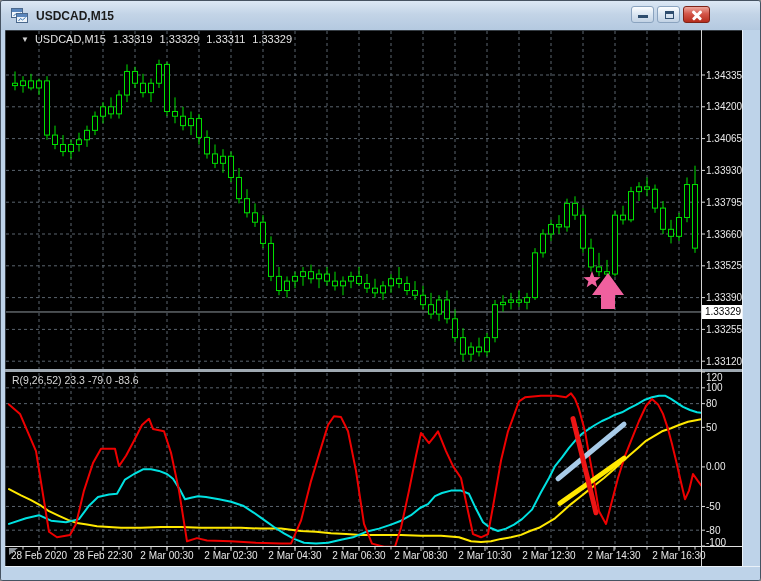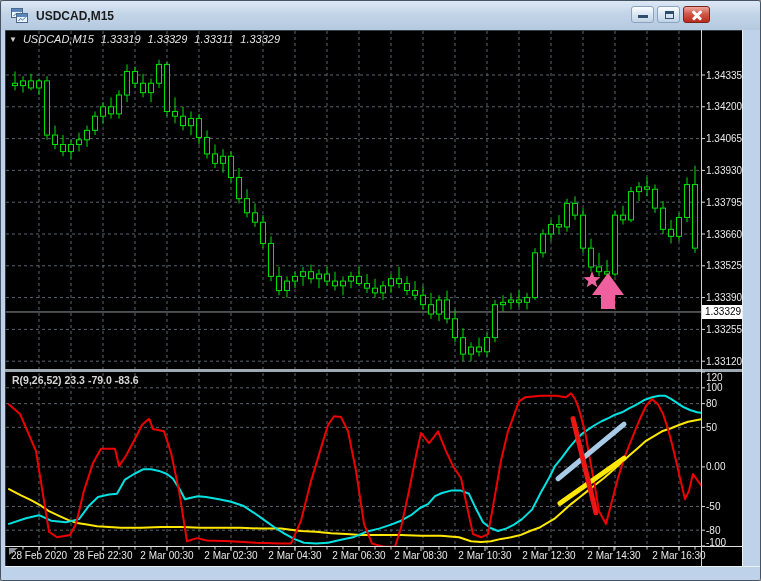--- a/index.html
+++ b/index.html
@@ -16,24 +16,24 @@
   .glyph-min{position:absolute;left:6px;top:8px;width:10px;height:3px;background:#2e4d6e;}
   .glyph-restore{position:absolute;left:7px;top:4px;width:9px;height:8px;border:1px solid #2e4d6e;border-top:3px solid #2e4d6e;background:transparent;}
   .glyph-close{position:absolute;left:7px;top:2px;width:12px;height:12px;}
   .glyph-close::before,.glyph-close::after{content:"";position:absolute;left:0;top:5px;width:12px;height:2.6px;background:#fff;border-radius:1px;}
   .glyph-close::before{transform:rotate(45deg);}
   .glyph-close::after{transform:rotate(-45deg);}
   #chart-svg{position:absolute;left:0;top:0;z-index:1;}
   .frame-right{position:absolute;top:29px;right:0;width:18px;height:552px;background:#bed3e9;border-left:1px solid #e9f1f9;z-index:4;}
   .frame-bottom{position:absolute;left:0;bottom:0;width:761px;height:14px;background:#bed3e9;border-top:1px solid #e9f1f9;z-index:4;}
   .frame-left{position:absolute;left:0;top:29px;width:4px;height:552px;background:#bed3e9;z-index:4;}
-  .ohlc{position:absolute;left:8px;top:32px;z-index:3;font-size:11px;color:#e2e2e2;white-space:nowrap;font-style:italic;}
+  .ohlc{position:absolute;left:20px;top:32px;z-index:3;font-size:11px;color:#e2e2e2;white-space:nowrap;}
   .ohlc .tri{font-size:8px;color:#cfcfcf;margin-right:6px;vertical-align:1px;}
   .ohlc span.v{margin-right:7px;}
-  .ind-label{position:absolute;left:11px;top:373px;z-index:3;font-size:10.5px;color:#d6d6d6;white-space:nowrap;font-weight:bold;}
+  .ind-label{position:absolute;left:11px;top:373px;z-index:3;font-size:10.5px;color:#d6d6d6;white-space:nowrap;}
   .price-box{position:absolute;left:701px;top:304px;width:42px;height:14px;background:#ffffff;color:#000;
     font-size:10px;line-height:14px;text-align:center;z-index:3;}
 </style>
 </head>
 <body>
 
 <div class="window">
 
   <svg id="chart-svg" width="761" height="581">
       <rect x="4" y="29" width="739" height="538" fill="#000000" stroke="#6a7886" stroke-width="1"></rect>

